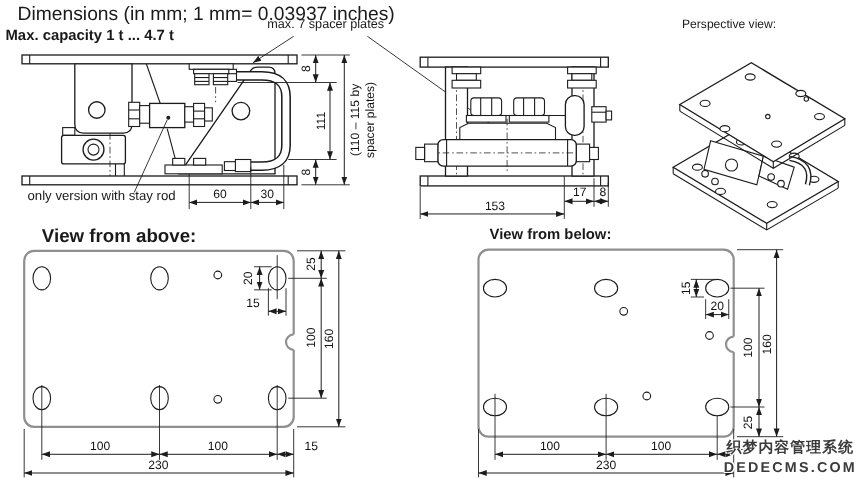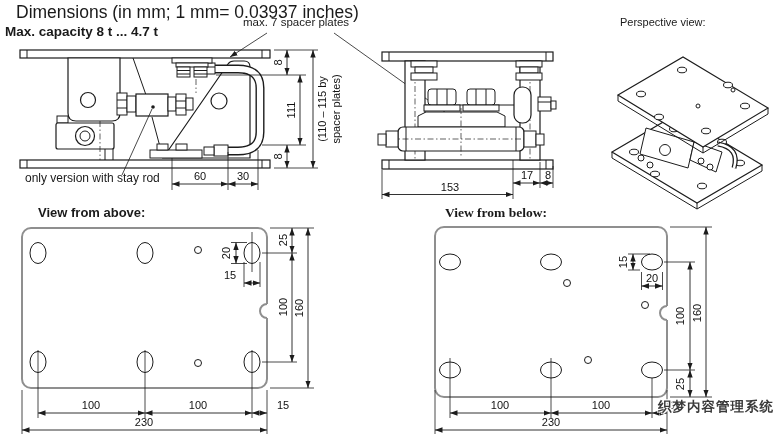--- a/index.html
+++ b/index.html
@@ -5,22 +5,22 @@
   html,body{margin:0;padding:0;}
   body{width:784px;height:442px;position:relative;background:#fff;overflow:hidden;
        font-family:"Liberation Sans",sans-serif;color:#1a1a1a;}
   svg{position:absolute;left:0;top:0;z-index:1;}
   .lbl{position:absolute;z-index:2;color:#1a1a1a;white-space:nowrap;}
   #title{left:16px;top:2px;font-size:17.5px;}
   #subtitle{left:5px;top:24px;font-size:13.5px;font-weight:bold;}
   #callout{left:243px;top:16px;font-size:11.5px;}
   #note{left:1px;top:171px;font-size:12px;margin-left:24px;}
   #persp{left:620px;top:16px;font-size:11px;font-weight:normal;width:95px;line-height:1.2;white-space:normal;}
-  #lbl-above{left:38px;top:205px;font-size:13px;font-weight:bold;text-align:center;}
-  #lbl-below{left:445px;top:205px;font-size:13.5px;font-weight:bold;font-family:Liberation Serif, serif;}
+  #lbl-above{left:38px;top:205px;font-size:17px;font-weight:bold;text-align:center;}
+  #lbl-below{left:445px;top:205px;font-size:13.5px;font-weight:bold;}
   #wm{position:absolute;left:658px;top:398px;z-index:3;text-align:center;line-height:1.35;}
   #wm .l1{font-size:13.5px;font-weight:bold;color:#3a3a3a;letter-spacing:1px;
       text-shadow:-1px -1px 0 #fff,1px -1px 0 #fff,-1px 1px 0 #fff,1px 1px 0 #fff;}
   #wm .l2{font-size:13px;font-weight:bold;color:#3a3a3a;letter-spacing:2px;
       text-shadow:-1px -1px 0 #fff,1px -1px 0 #fff,-1px 1px 0 #fff,1px 1px 0 #fff;}
   
   .ol{fill:#fff;stroke:#1c1c1c;stroke-width:1.2;}
   .ol2{fill:#fff;stroke:#1c1c1c;stroke-width:1;}
   .ln{stroke:#1c1c1c;stroke-width:1;fill:none;}
   .cl{stroke:#1c1c1c;stroke-width:.7;fill:none;stroke-dasharray:6 2.5 1.5 2.5;}
@@ -316,22 +316,23 @@
     <line class="dim" x1="652" y1="413" x2="667" y2="413" marker-start="url(#arr)" marker-end="url(#arr)"></line>
     <line class="dim" x1="435" y1="430" x2="667" y2="430" marker-start="url(#arr)" marker-end="url(#arr)"></line>
     <text class="dimtxt" x="500" y="409" text-anchor="middle">100</text>
     <text class="dimtxt" x="601" y="409" text-anchor="middle">100</text>
     <text class="dimtxt" x="676" y="409" text-anchor="middle">15</text>
     <text class="dimtxt" x="551" y="426" text-anchor="middle">230</text>
   </g>
 </svg>
 
 <div id="title" class="lbl">Dimensions (in mm; 1 mm= 0.03937 inches)</div>
-<div id="subtitle" class="lbl">Max. capacity 8 t ... 4.7 t</div>
+<div id="subtitle" class="lbl">Max. capacity 1 t ... 4.7 t</div>
 <div id="callout" class="lbl">max. 7 spacer plates</div>
 <div id="note" class="lbl">only version with stay rod</div>
 <div id="persp" class="lbl">Perspective view:</div>
 <div id="lbl-above" class="lbl">View from above:</div>
 <div id="lbl-below" class="lbl">View from below:</div>
 
 <div id="wm">
   <div class="l1">织梦内容管理系统</div>
+  <div class="l2">DEDECMS.COM</div>
 </div>
 
 </body></html>

